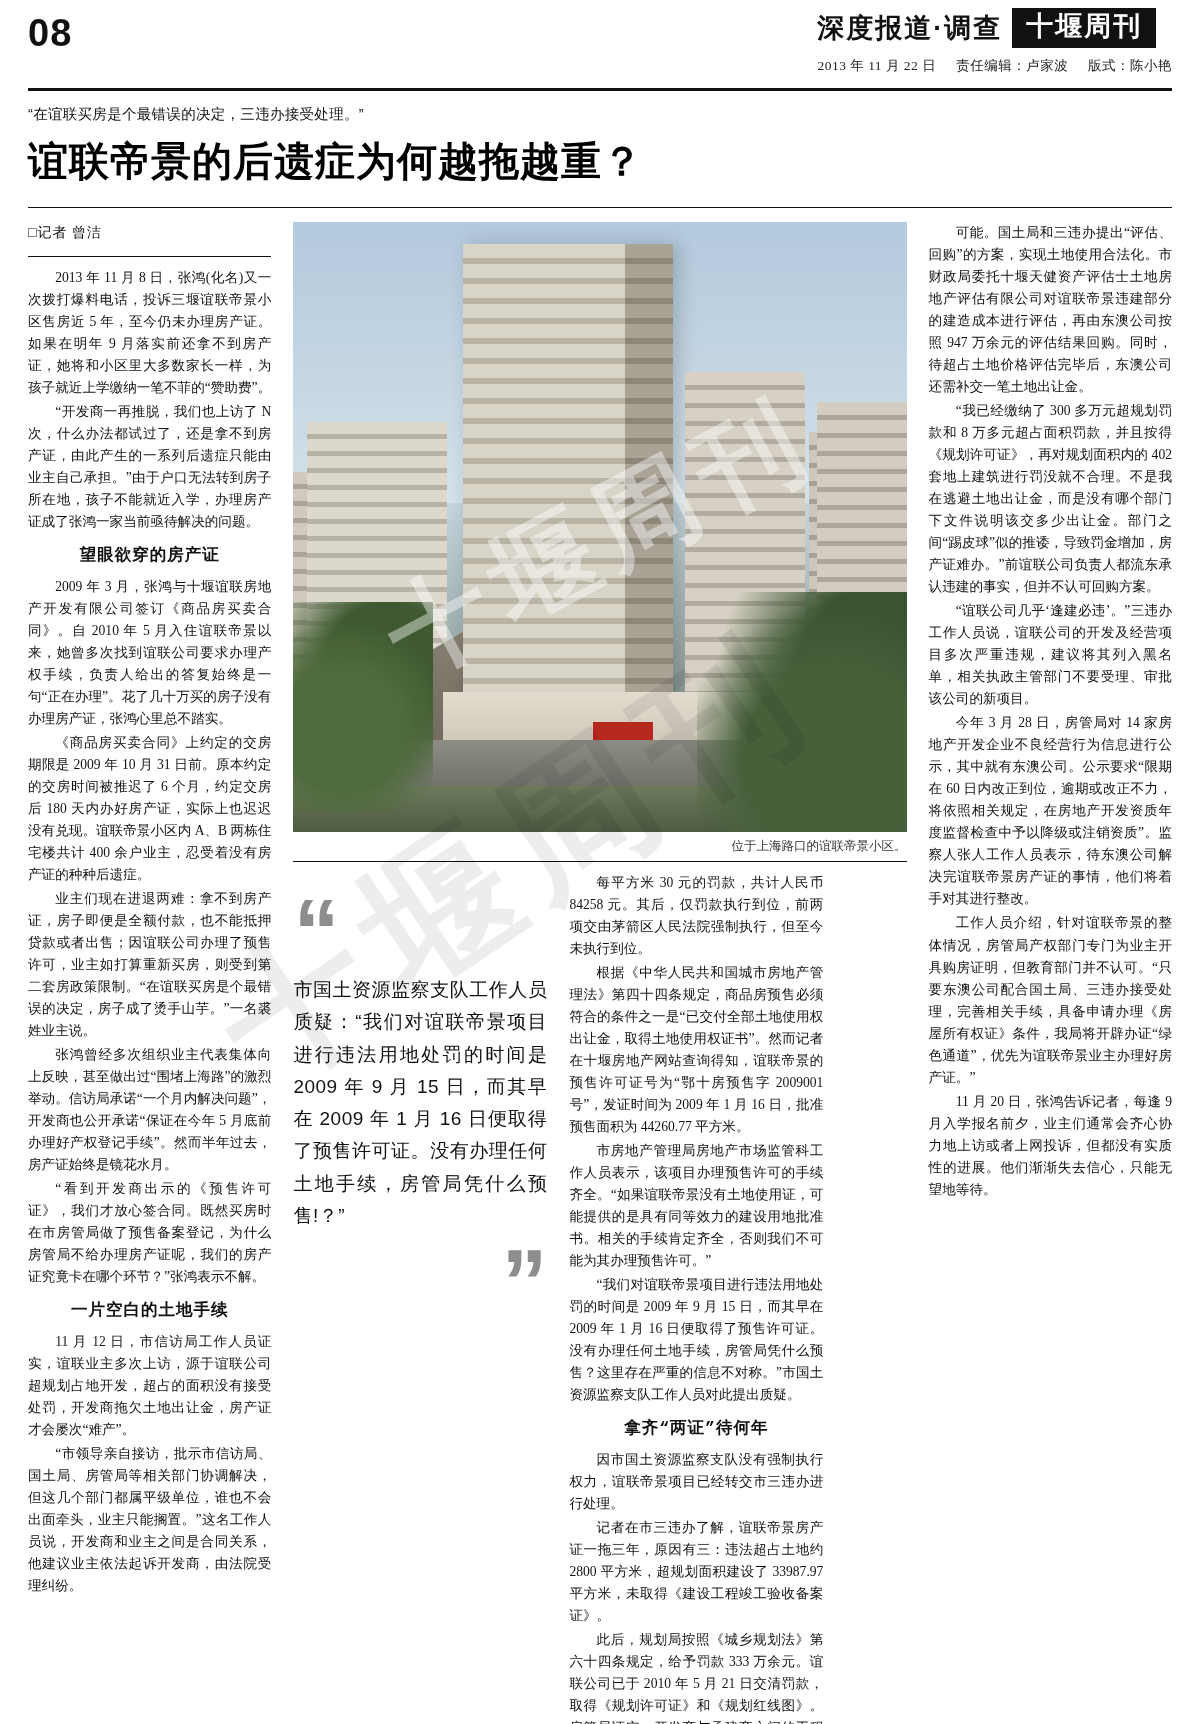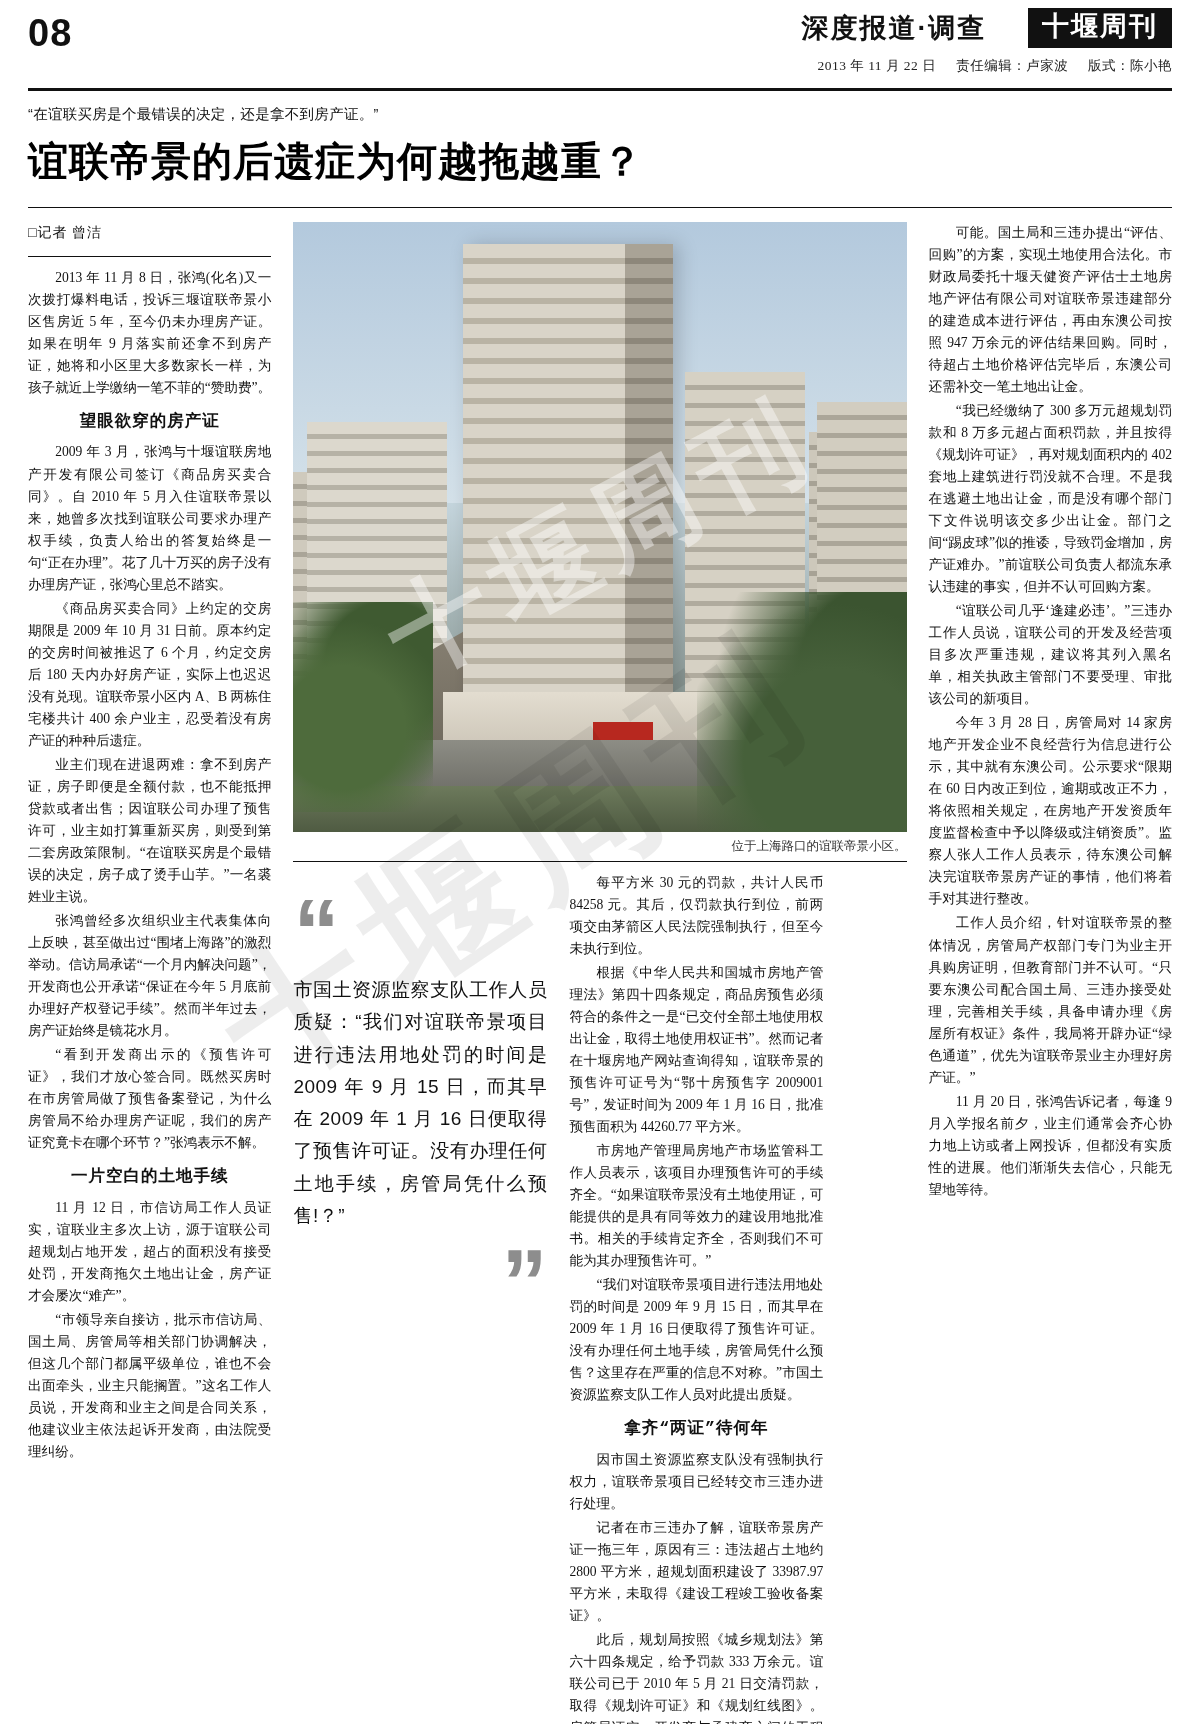--- a/index.html
+++ b/index.html
@@ -40,21 +40,21 @@
     color: #111;
     line-height: 1;
     padding-top: 6px;
   }
   .masthead-right {
     text-align: right;
   }
   .masthead-top {
     display: flex;
     align-items: center;
-    justify-content: space-between;
+    justify-content: center;
     gap: 10px;
   }
   .section-title {
     font-family: "Liberation Sans", sans-serif;
     font-size: 27px;
     font-weight: bold;
     letter-spacing: 2px;
     color: #111;
   }
   .paper-name {
@@ -307,31 +307,32 @@
       </div>
       <div class="masthead-meta">
         <span>2013 年 11 月 22 日</span>
         <span>责任编辑：卢家波</span>
         <span>版式：陈小艳</span>
       </div>
     </div>
   </div>
   <div class="masthead-rule"></div>
 
-  <div class="kicker">“在谊联买房是个最错误的决定，还是拿不到房产证。”</div>
+  <div class="kicker">“在谊联买房是个最错误的决定，三违办接受处理。”</div>
   <div class="headline">谊联帝景的后遗症为何越拖越重？</div>
   <div class="head-rule"></div>
 
   <div class="page-watermark">十堰周刊</div>
 
   <div class="content">
 
     <div class="col">
       <div class="byline">□记者 曾洁</div>
       <p class="para">2013 年 11 月 8 日，张鸿(化名)又一次拨打爆料电话，投诉三堰谊联帝景小区售房近 5 年，至今仍未办理房产证。如果在明年 9 月落实前还拿不到房产证，她将和小区里大多数家长一样，为孩子就近上学缴纳一笔不菲的“赞助费”。</p>
+      <p class="para">“开发商一再推脱，我们也上访了 N 次，什么办法都试过了，还是拿不到房产证，由此产生的一系列后遗症只能由业主自己承担。”由于户口无法转到房子所在地，孩子不能就近入学，办理房产证成了张鸿一家当前亟待解决的问题。</p>
       <h3 class="subhead">望眼欲穿的房产证</h3>
       <p class="para">2009 年 3 月，张鸿与十堰谊联房地产开发有限公司签订《商品房买卖合同》。自 2010 年 5 月入住谊联帝景以来，她曾多次找到谊联公司要求办理产权手续，负责人给出的答复始终是一句“正在办理”。花了几十万买的房子没有办理房产证，张鸿心里总不踏实。</p>
       <p class="para">《商品房买卖合同》上约定的交房期限是 2009 年 10 月 31 日前。原本约定的交房时间被推迟了 6 个月，约定交房后 180 天内办好房产证，实际上也迟迟没有兑现。谊联帝景小区内 A、B 两栋住宅楼共计 400 余户业主，忍受着没有房产证的种种后遗症。</p>
       <p class="para">业主们现在进退两难：拿不到房产证，房子即便是全额付款，也不能抵押贷款或者出售；因谊联公司办理了预售许可，业主如打算重新买房，则受到第二套房政策限制。“在谊联买房是个最错误的决定，房子成了烫手山芋。”一名裘姓业主说。</p>
       <p class="para">张鸿曾经多次组织业主代表集体向上反映，甚至做出过“围堵上海路”的激烈举动。信访局承诺“一个月内解决问题”，开发商也公开承诺“保证在今年 5 月底前办理好产权登记手续”。然而半年过去，房产证始终是镜花水月。</p>
       <p class="para">“看到开发商出示的《预售许可证》，我们才放心签合同。既然买房时在市房管局做了预售备案登记，为什么房管局不给办理房产证呢，我们的房产证究竟卡在哪个环节？”张鸿表示不解。</p>
       <h3 class="subhead">一片空白的土地手续</h3>
       <p class="para">11 月 12 日，市信访局工作人员证实，谊联业主多次上访，源于谊联公司超规划占地开发，超占的面积没有接受处罚，开发商拖欠土地出让金，房产证才会屡次“难产”。</p>
       <p class="para">“市领导亲自接访，批示市信访局、国土局、房管局等相关部门协调解决，但这几个部门都属平级单位，谁也不会出面牵头，业主只能搁置。”这名工作人员说，开发商和业主之间是合同关系，他建议业主依法起诉开发商，由法院受理纠纷。</p>
 

